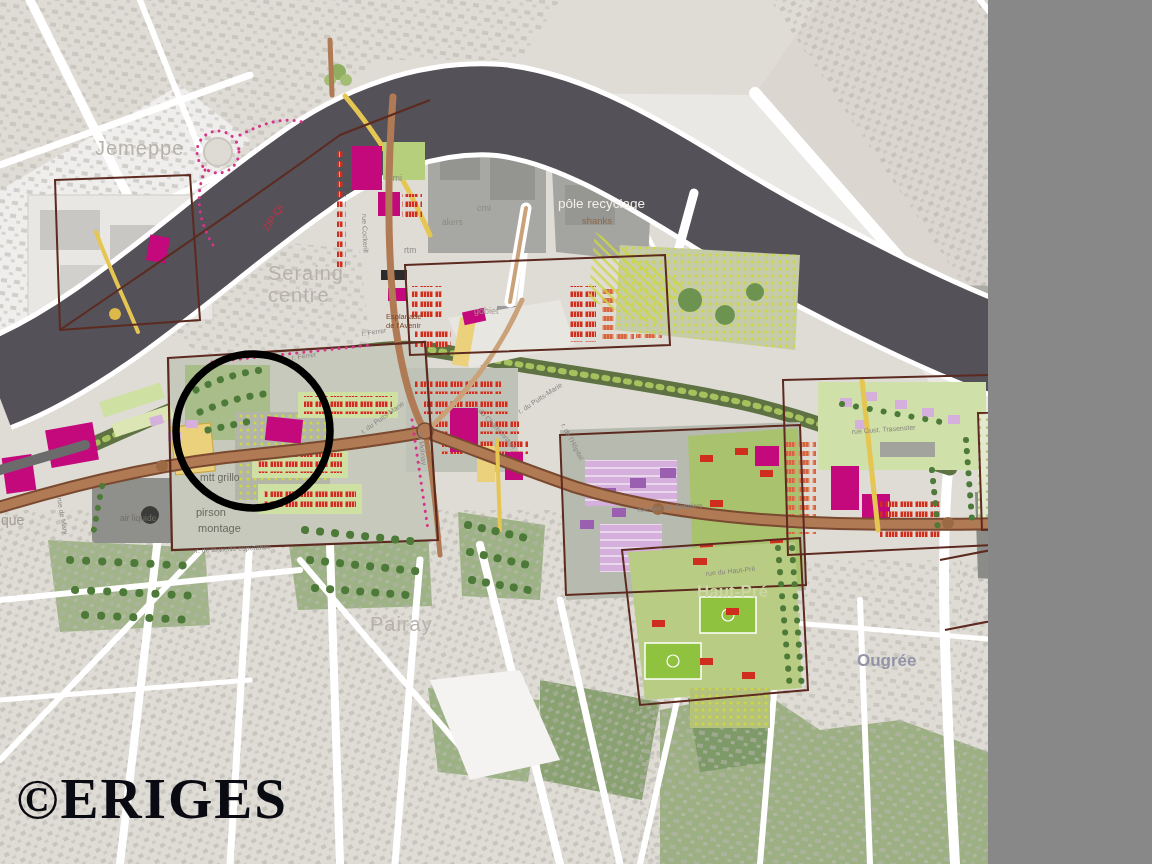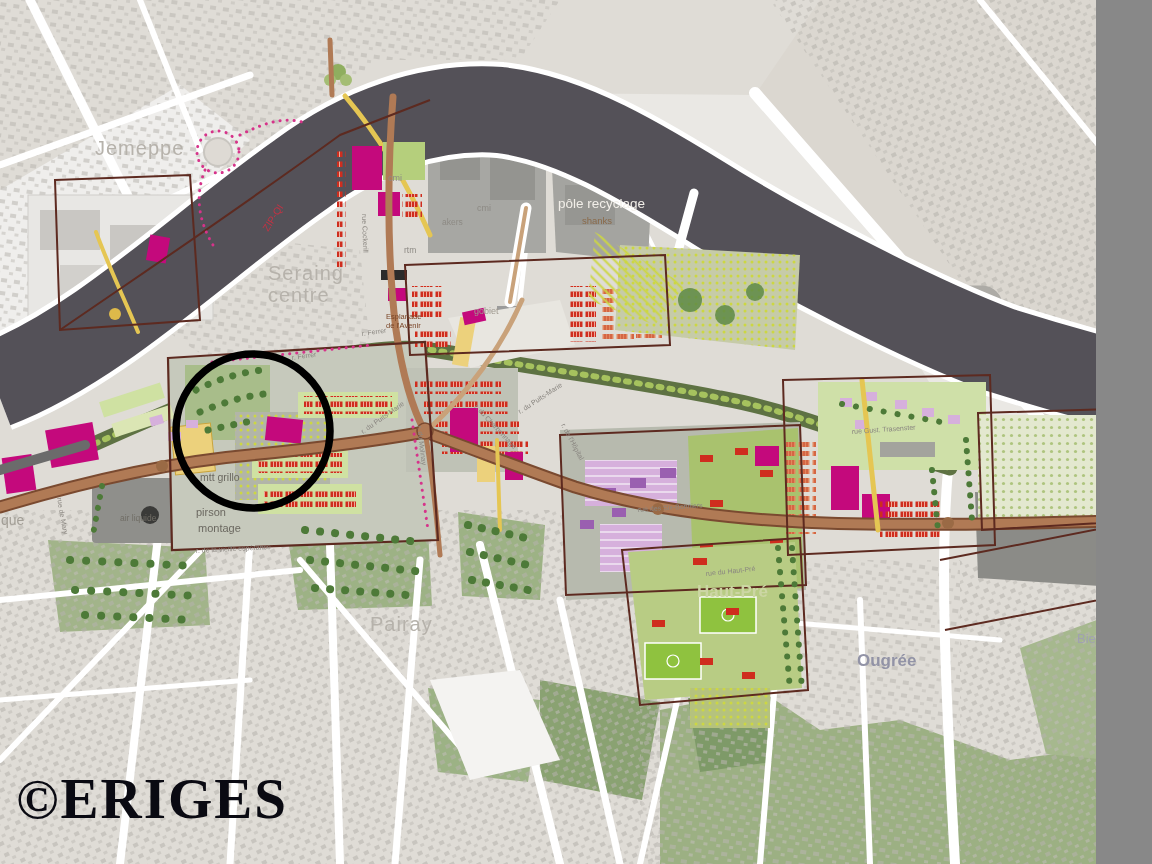--- a/index.html
+++ b/index.html
@@ -1,16 +1,16 @@
 <!DOCTYPE html>
 <html><head>
 <meta charset="utf-8">
 <style>
   html,body{margin:0;padding:0;background:#888;}
-  #stage{position:relative;width:1096px;height:864px;overflow:hidden;
+  #stage{position:relative;width:988px;height:864px;overflow:hidden;
          font-family:"Liberation Sans",sans-serif;background:#dfdcd6;}
   svg{display:block}
   text{font-family:"Liberation Sans",sans-serif;}
   .district{fill:#b6b2ab;font-size:20px;letter-spacing:1px;}
   .tinylbl{fill:#8a8680;font-size:7px;}
   .watermark{font-family:"Liberation Serif",serif;font-weight:700;
              font-size:57px;fill:#0a0a12;letter-spacing:2px;}
 </style>
 </head>
 <body>

